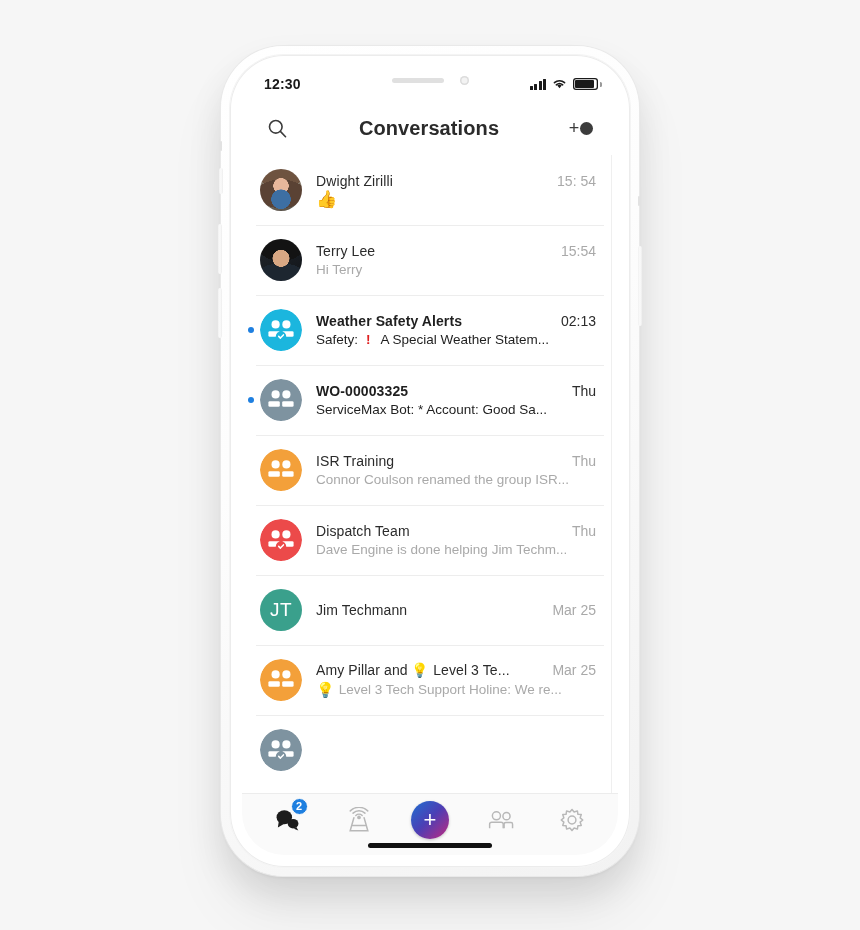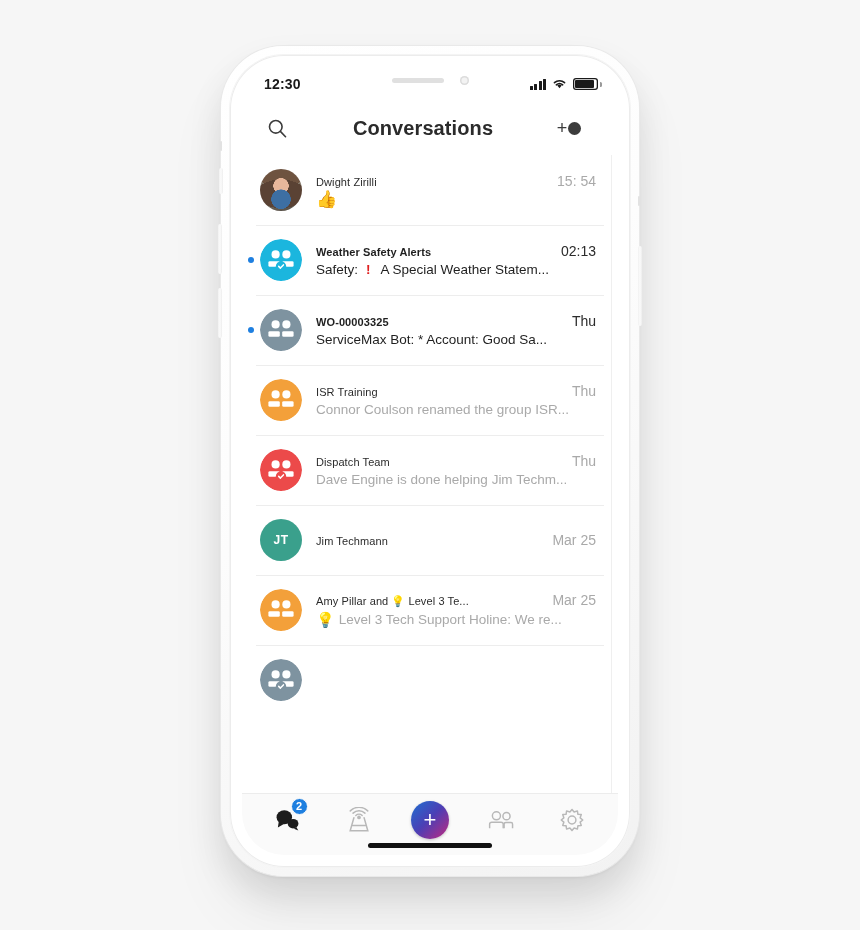--- a/index.html
+++ b/index.html
@@ -111,21 +111,21 @@
     content:''; position:absolute; right:-3.5px; top:3.5px;
     width:2px; height:5px; border-radius:0 1.5px 1.5px 0; background:#9a9a9a;
   }
   .battery > span {
     position:absolute; left:2px; top:2px; bottom:2px; width:19px;
     background:#1a1a1a; border-radius:1px; display:block;
   }
 
   
   #app-header {
-    position: absolute; top: 34px; left:0; right:12px;
+    position: absolute; top: 34px; left:0; right:0;
     height: 54px;
     display:flex; align-items:center; justify-content:space-between;
     padding: 0 22px 0 20px;
     background:#fff;
     z-index: 4;
   }
   #screen-title { font-size: 20px; font-weight: bold; color:#2b2b2b; letter-spacing:.1px; }
   .hdr-btn { width:30px; height:30px; display:flex; align-items:center; justify-content:center; cursor:pointer; }
   #add-contact-icon { display:flex; align-items:center; gap:1px; }
   #add-contact-icon .plus { font-size:18px; color:#3c3c3c; line-height:1; font-weight:500; }
@@ -164,21 +164,21 @@
   }
 
   .avatar {
     flex: 0 0 auto;
     width: 42px; height: 42px; border-radius: 50%;
     margin-right: 14px; margin-left: 4px;
     overflow: hidden; position: relative;
     display:flex; align-items:center; justify-content:center;
   }
   .avatar.initials {
-    color:#fff; font-size:12px; font-weight:700; letter-spacing:.5px;
+    color:#fff; font-size:19px; font-weight:400; letter-spacing:.5px;
   }
 
   
   .ph-dwight {
     background:
       radial-gradient(circle at 50% 72%, #3d6fa3 0 26%, transparent 27%),
       radial-gradient(circle at 50% 40%, #e8b79b 0 23%, transparent 24%),
       radial-gradient(ellipse 58% 34% at 50% 59%, #5a4234 0 100%, transparent 100%),
       radial-gradient(ellipse 46% 24% at 50% 24%, #6e5340 0 100%, transparent 100%),
       linear-gradient(160deg,#6d6155 0%,#8b7e6e 45%,#4b463f 100%);
@@ -193,21 +193,21 @@
 
   
   .grp { position:relative; }
   .grp svg { width:42px; height:42px; display:block; }
 
   .conv-text { flex: 1 1 auto; min-width: 0; padding-right: 8px; }
   .conv-line1 {
     display:flex; align-items:baseline; justify-content:space-between; gap:8px;
   }
   .conv-name {
-    font-size: 11px; color:#2b2b2b; white-space:nowrap;
+    font-size: 14px; color:#2b2b2b; white-space:nowrap;
     overflow:hidden; text-overflow:clip; letter-spacing:.1px;
   }
   .conv-time { font-size:14px; color:#a9a9a9; flex:0 0 auto; white-space:nowrap; }
   .conv-preview {
     margin-top: 3px;
     font-size: 13.5px; color:#a9a9a9;
     white-space:nowrap; overflow:hidden; text-overflow:clip;
     display:flex; align-items:center; gap:4px;
   }
   .conv-preview .emoji { font-size:15px; }
@@ -324,20 +324,32 @@
       <div class="conv-row">
             <div class="avatar ph-dwight"></div>
             <div class="conv-text">
               <div class="conv-line1">
                 <div class="conv-name">Dwight Zirilli</div>
                 <div class="conv-time">15: 54</div>
               </div>
               <div class="emoji-only">👍</div>
             </div>
           </div>
+          <div class="conv-row">
+            <div class="avatar ph-terry"></div>
+            <div class="conv-text">
+              <div class="conv-line1">
+                <div class="conv-name">Terry Lee</div>
+                <div class="conv-time">15:54</div>
+              </div>
+              <div class="conv-preview">
+                <span>Hi Terry</span>
+              </div>
+            </div>
+          </div>
           <div class="conv-row row-unread">
             <div class="unread-dot"></div>
             <div class="avatar grp">
               <svg viewBox="0 0 42 42" xmlns="http://www.w3.org/2000/svg">
                 <circle cx="21" cy="21" r="21" fill="#1bb6de"></circle>
                 <circle cx="15.6" cy="15.4" r="4.1" fill="#ffffff"></circle>
                 <circle cx="26.4" cy="15.4" r="4.1" fill="#ffffff"></circle>
                 <rect x="8.4" y="22.2" width="11.4" height="5.6" rx="1.4" fill="#ffffff"></rect>
                 <rect x="22.2" y="22.2" width="11.4" height="5.6" rx="1.4" fill="#ffffff"></rect>
                 <circle cx="21" cy="27.5" r="5.2" fill="#1bb6de"></circle>

